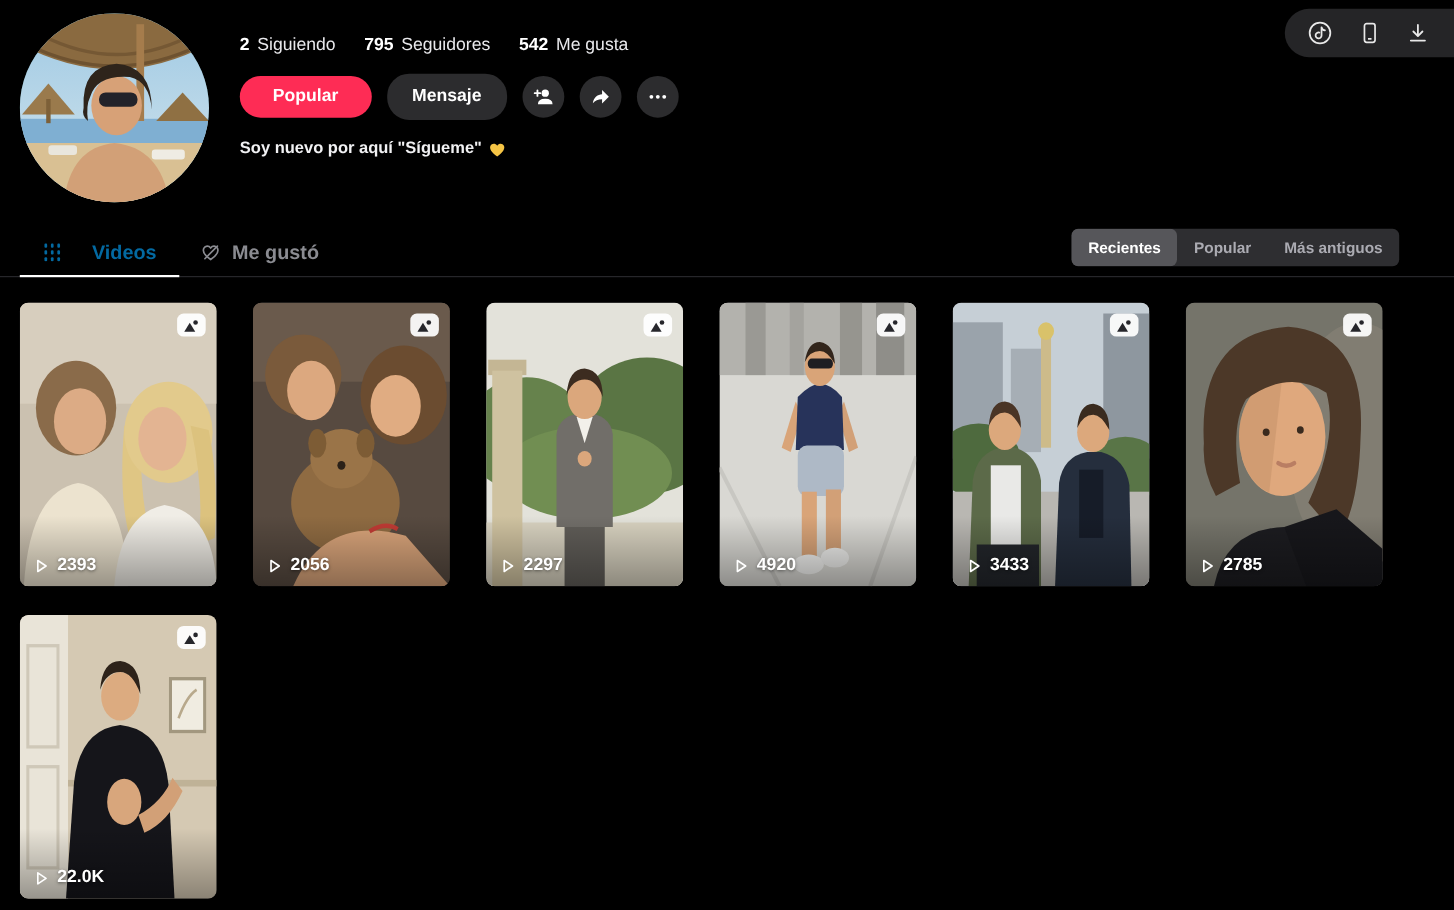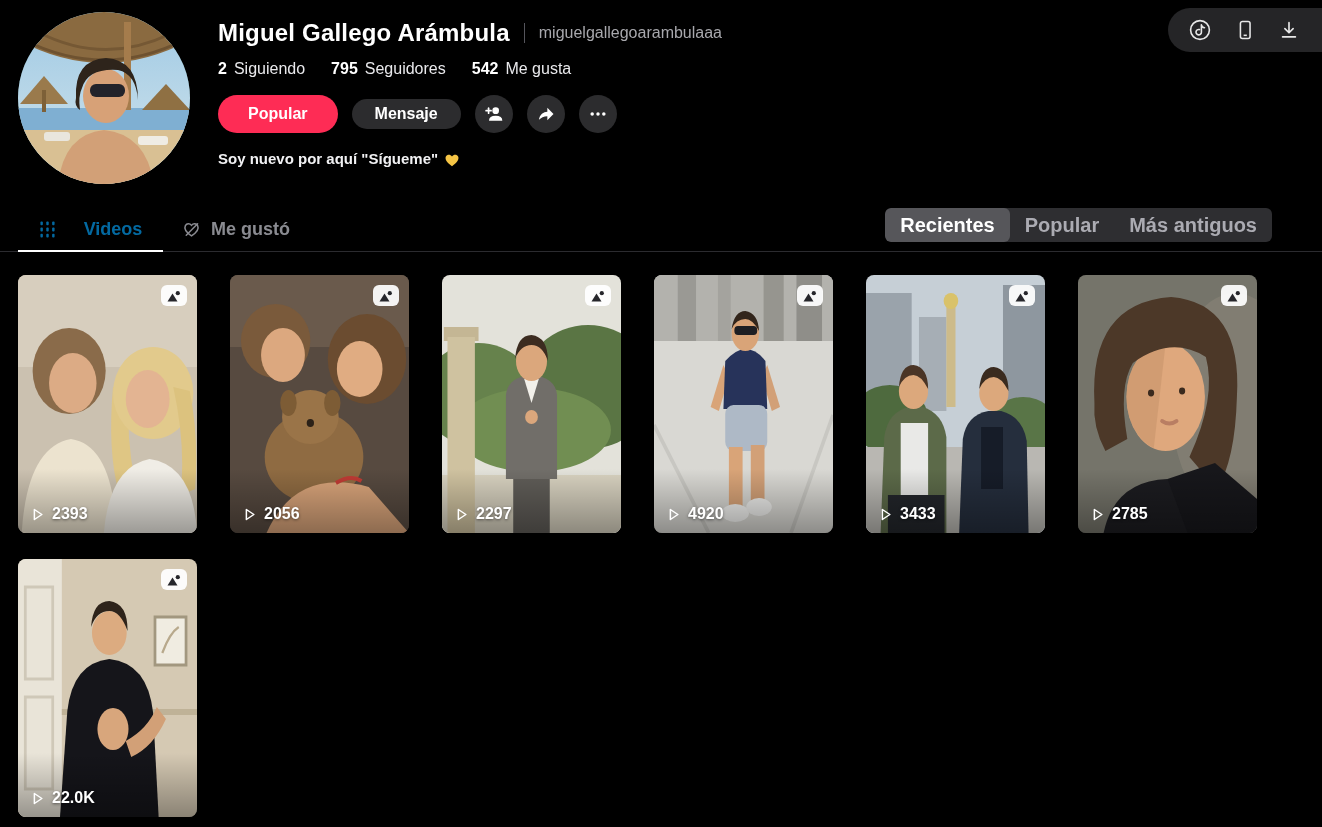--- a/index.html
+++ b/index.html
@@ -28,33 +28,33 @@
   .display-name { font-size:24px; font-weight:700; margin:0; letter-spacing:.2px; }
   .vdiv { width:1px; height:20px; background:#55555c; }
   .username { font-size:16px; color:#a8a8ad; font-weight:400; }
   .stats { display:flex; gap:26px; margin-top:13px; font-size:16px; align-items:center; }
   .stat { display:flex; align-items:center; gap:7px; cursor:pointer; }
   .stat b { font-weight:700; color:#fff; }
   .stat span { color:#e9e9ec; font-weight:400; }
   .actions { display:flex; gap:14px; margin-top:17px; align-items:center; }
   .btn { border:none; cursor:pointer; color:#fff; font-family:inherit; }
   .btn-follow { background:#fe2c55; font-size:16px; font-weight:600; height:38px; padding:0 30px; border-radius:20px; }
-  .btn-msg { background:#2c2c2e; font-size:16px; font-weight:600; height:30px; padding:0 23px; border-radius:20px; }
+  .btn-msg { background:#2c2c2e; font-size:16px; font-weight:600; height:42px; padding:0 23px; border-radius:20px; }
   .btn-circle { width:38px; height:38px; border-radius:50%; background:#2c2c2e; display:flex; align-items:center; justify-content:center; }
   .bio { margin-top:16px; font-size:15px; line-height:20px; font-weight:600; color:#f1f1f3; }
   .bio-line1 { display:flex; align-items:center; gap:6px; }
   .bio-line2 { margin-top:2px; font-weight:700; letter-spacing:.2px; }
 
   
   .tabs { position:absolute; top:207px; left:0; right:0; height:45px; border-bottom:1px solid #2b2b2f; display:flex; padding-left:18px; }
   .tab { width:145px; display:flex; align-items:center; justify-content:center; gap:9px; font-size:18px; font-weight:700; color:#8a8b91; cursor:pointer; position:relative; }
   .tab.active { color:#0369a1;gap:28px; }
   .tab.active::after { content:""; position:absolute; left:0; right:0; bottom:-1px; height:2px; background:#fff; }
   .sort { position:absolute; right:50px; top:1px; height:34px; background:#2e2e31; border-radius:6px; display:flex; align-items:stretch; overflow:hidden; }
-  .seg { border:none; background:transparent; color:#ababb2; font-size:20px; font-weight:600; padding:4px 15px; cursor:pointer; font-family:inherit; }
+  .seg { border:none; background:transparent; color:#ababb2; font-size:14px; font-weight:600; padding:4px 15px; cursor:pointer; font-family:inherit; }
   .seg.active { background:#56565a; color:#fff; border-radius:6px; }
 
   
   .grid { position:absolute; top:275px; left:18px; display:grid; grid-template-columns:repeat(6,196px); gap:26px 16px; }
   .card { width:179px; height:258px; border-radius:8px; position:relative; overflow:hidden; cursor:pointer; background:#222; }
   .scene { position:absolute; inset:0; width:100%; height:100%; display:block; }
   .shade { position:absolute; left:0; right:0; bottom:0; height:64px; background:linear-gradient(transparent, rgba(0,0,0,.35)); }
   .badge { position:absolute; top:10px; right:10px; width:26px; height:21px; background:rgba(255,255,255,.93); border-radius:6px; display:flex; align-items:center; justify-content:center; }
   .views { position:absolute; left:12px; bottom:10px; display:flex; align-items:center; gap:7px; font-size:16px; font-weight:700; color:#fff; text-shadow:0 1px 3px rgba(0,0,0,.5); }
 </style>
@@ -103,25 +103,20 @@
       <path d="M20,20 q66,34 132,2" stroke="#755834" stroke-width="3" fill="none"></path>
       <rect x="106" y="10" width="7" height="88" fill="#a57c4c"></rect>
       <path d="M40,172 Q46,122 86,118 Q128,122 136,172 Z" fill="#d2a077"></path>
       <ellipse cx="88" cy="84" rx="23" ry="27" fill="#d7a177"></ellipse>
       <path d="M58,86 Q56,48 88,46 Q120,48 120,88 Q118,62 100,58 Q70,56 64,76 Q60,84 62,98 Q56,94 58,86 Z" fill="#2e241b"></path>
       <rect x="72" y="72" width="35" height="13" rx="6" fill="#23232a"></rect>
     </svg>
   </div>
 
   <div class="info">
-    <div class="name-row">
-      <h1 class="display-name">Miguel Gallego Arámbula</h1>
-      <span class="vdiv"></span>
-      <span class="username">miguelgallegoarambulaaa</span>
-    </div>
 
     <div class="stats">
       <div class="stat">
         <b>2</b>
         <span>Siguiendo</span>
       </div>
       <div class="stat">
         <b>795</b>
         <span>Seguidores</span>
       </div>

